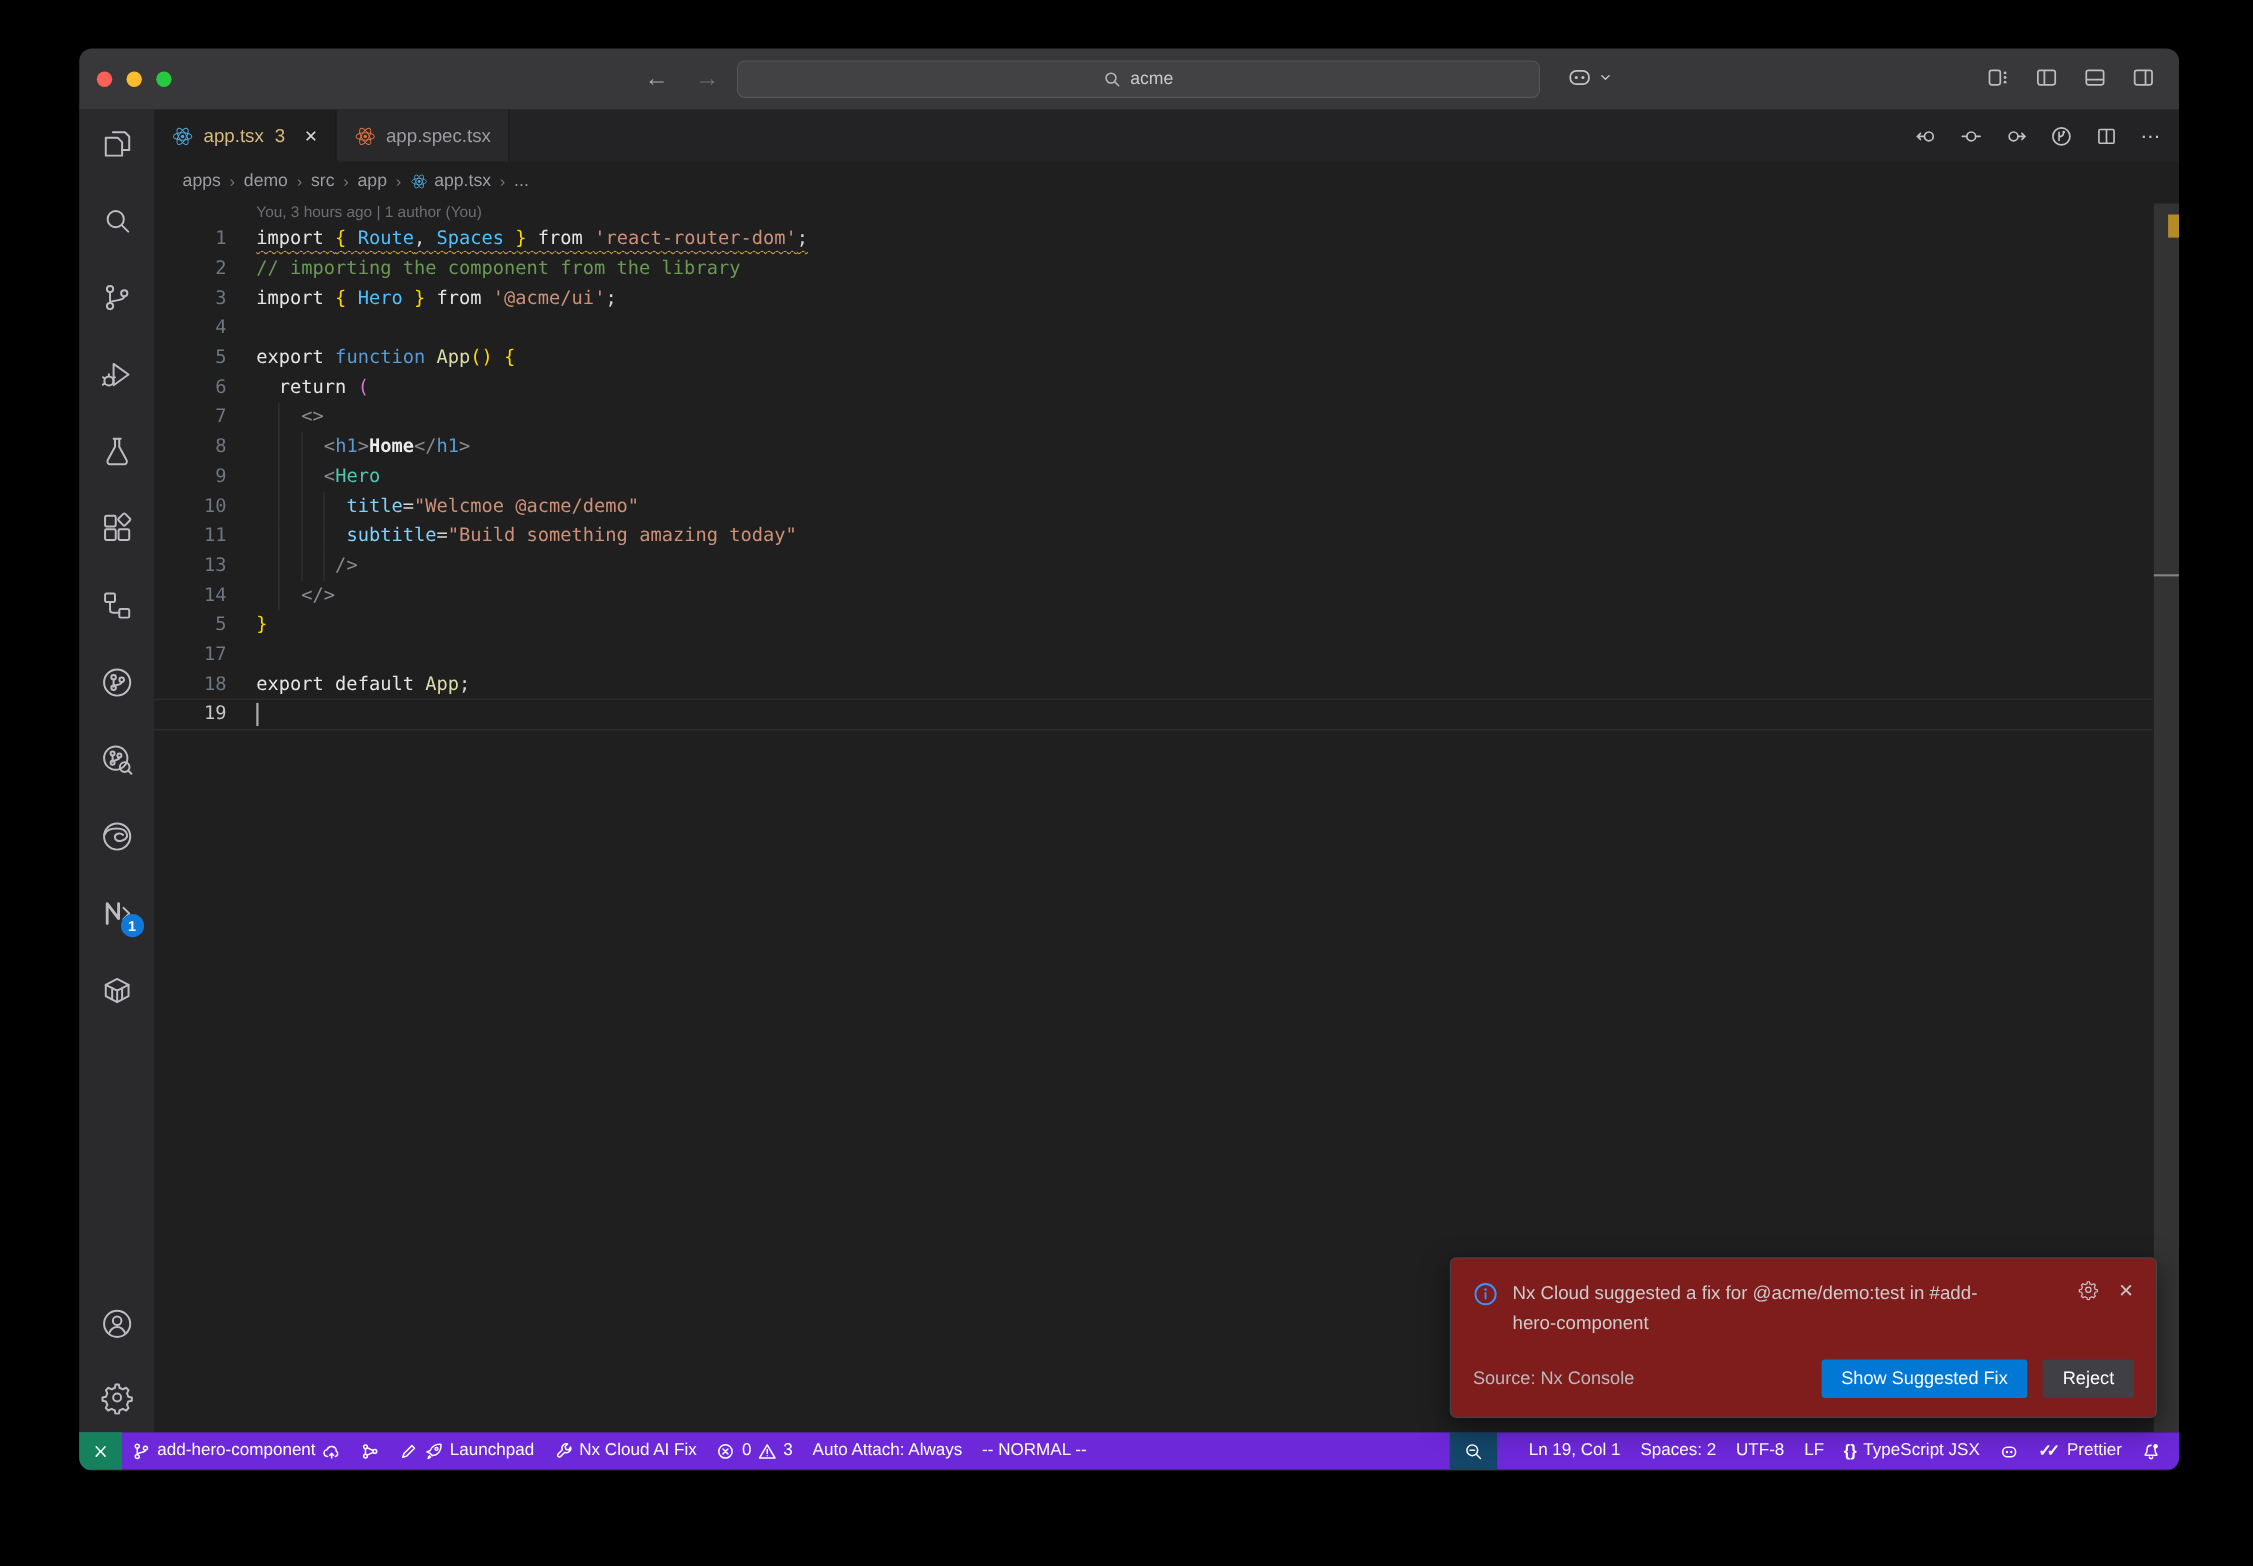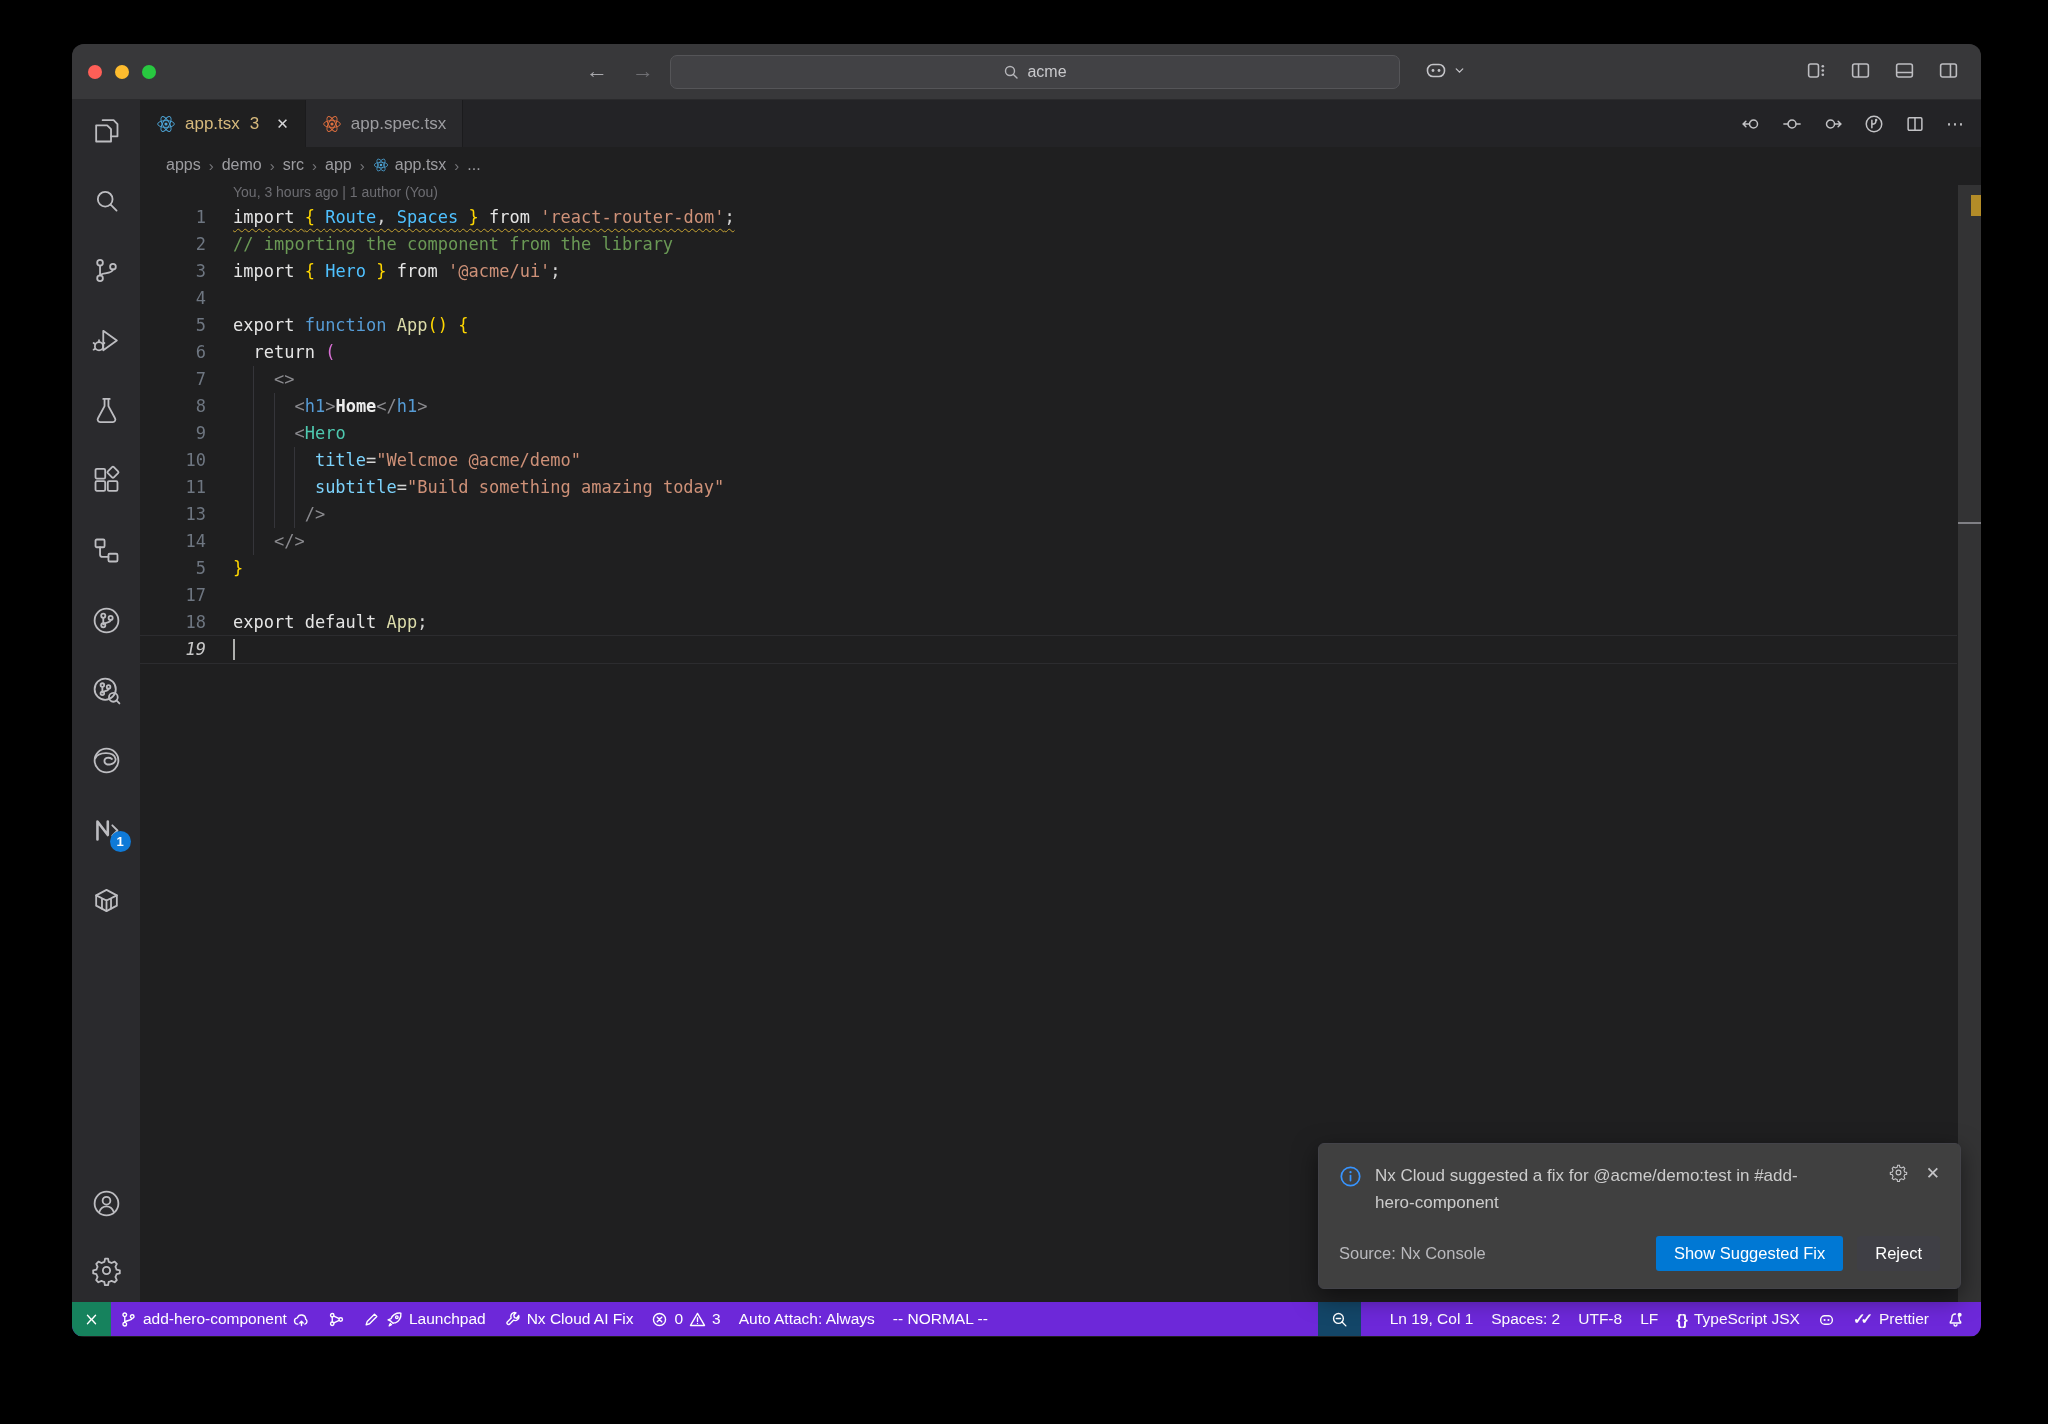--- a/index.html
+++ b/index.html
@@ -63,21 +63,21 @@
   
   .codearea { flex:1; position:relative; font-family:"DejaVu Sans Mono", monospace;
     font-size:17px; overflow:hidden; background:#1f1f20; }
   .blame { position:absolute; left:93px; top:1px; font-family:"Liberation Sans",sans-serif;
     font-size:14px; color:#6d6d72; }
   .lines { position:absolute; left:0; right:24px; top:21px; }
   .row { height:27px; line-height:27px; display:flex; position:relative; white-space:pre; }
   .row .ln { width:66px; text-align:right; color:#6e7681; flex:none; }
   .row .lc { margin-left:27px; position:relative; }
   .row.active .ln { color:#c8c8c8; }
-  .row.active { box-shadow:0 1px 0 #2c2c2f, 0 -1px 0 #2c2c2f;font-style:italic; }
+  .row.active { box-shadow:0 1px 0 #2c2c2f, 0 -1px 0 #2c2c2f; }
   .guide { position:absolute; top:0; bottom:0; width:1px; background:#35353a; }
   .cursor { position:absolute; left:93px; top:3px; width:2px; height:21px; background:#aeafad; }
   .warnline { text-decoration:underline; text-decoration-style:wavy;
     text-decoration-color:#c5a232; text-decoration-thickness:1px; text-underline-offset:5px; }
   .kw{color:#e5e5e5}.kw2{color:#569CD6}.var{color:#4FC1FF}.br1{color:#FFD700}
   .br2{color:#DA70D6}.str{color:#CE9178}.com{color:#6A9955}.fn{color:#DCDCAA}
   .tag{color:#569CD6}.comp{color:#4EC9B0}.attr{color:#7dd3fc}.pu{color:#D4D4D4}
   .ang{color:#8a8a8e}.txt{color:#ececec;font-weight:bold}.pl{color:#d4d4d4}
 
   .vscroll { position:absolute; right:0; top:2px; bottom:0; width:23px;
@@ -90,21 +90,21 @@
     color:#fff; font-size:15.5px; }
   .sb-item { display:flex; align-items:center; gap:6px; padding:0 9px; height:100%; }
   .sb-item svg { width:17px; height:17px; }
   .sb-green { background:#16825d; padding:0 11px; }
   .sb-dark { background:#134668; padding:0 13px; margin-right:20px; }
   .sb-right { margin-left:auto; display:flex; align-items:stretch; padding-right:8px; }
   .ticon { font-size:15px; font-weight:bold; }
   .ticon.chk { letter-spacing:-5px; margin-right:5px; }
 
   
-  .toast { position:absolute; right:20px; bottom:48px; width:643px; background:#404040;
+  .toast { position:absolute; right:20px; bottom:48px; width:643px; background:#7f1d1d;
     border:1px solid #434349; border-radius:6px; padding:19px 20px 17px 20px;
     box-shadow:0 8px 24px rgba(0,0,0,.5); }
   .toast-row1 { display:flex; gap:13px; }
   .toast-row1 .info { width:23px; height:23px; color:#3794ff; flex:none; margin-top:2px; }
   .toast-msg { color:#cccccc; font-size:17px; line-height:1.55; width:462px; }
   .toast-acts { margin-left:auto; display:flex; gap:18px; color:#c5c5c8; align-items:flex-start; }
   .toast-acts svg { width:19px; height:19px; }
   .toast-acts .x { font-size:17px; }
   .toast-row2 { margin-top:20px; display:flex; align-items:center; }
   .toast-src { color:#b9b9bd; font-size:16.5px; }

